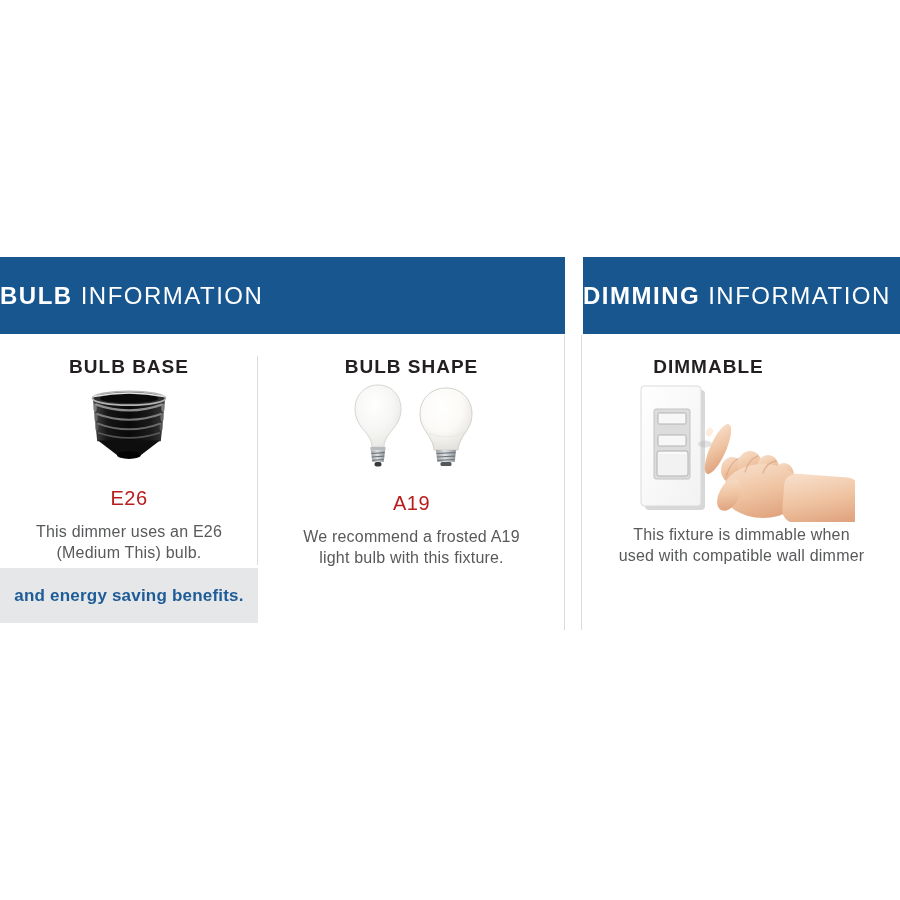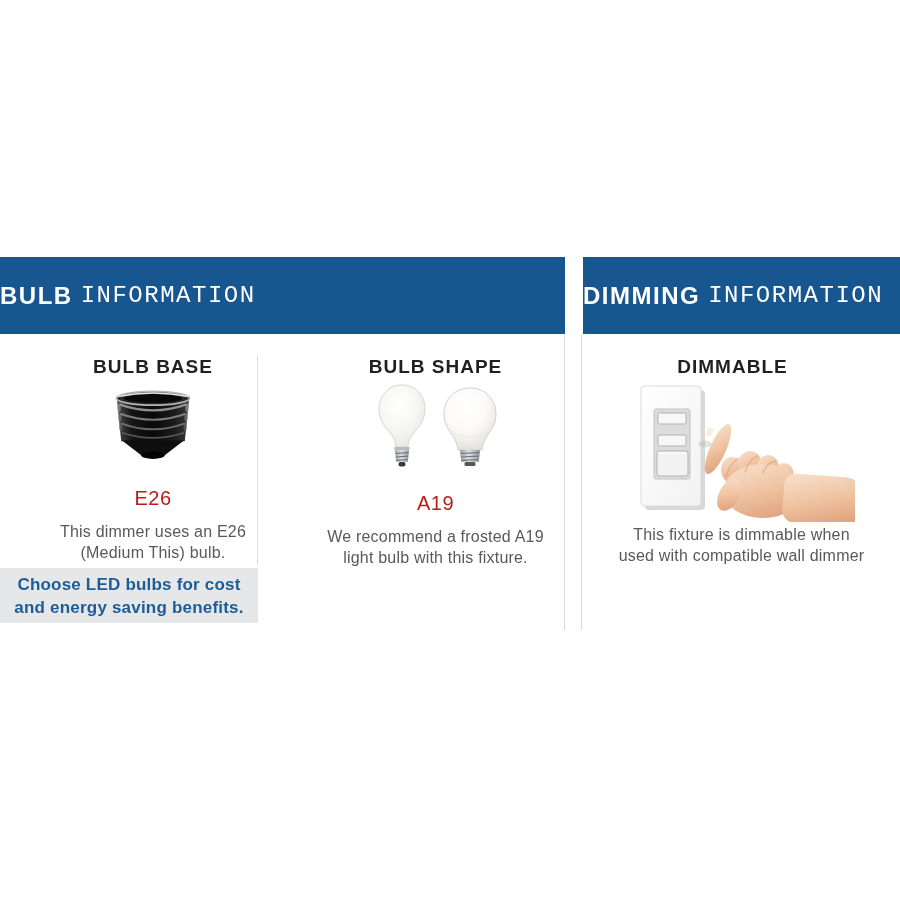--- a/index.html
+++ b/index.html
@@ -5,30 +5,30 @@
   html,body{margin:0;padding:0;background:#ffffff;}
   body{font-family:"Liberation Sans", sans-serif;}
   .canvas{position:relative;width:900px;height:900px;background:#fff;overflow:hidden;}
 
   
   .bar{position:absolute;top:257px;height:77px;display:flex;align-items:center;justify-content:flex-start;
        color:#fff;font-size:24px;letter-spacing:1.5px;white-space:nowrap;}
   .bar-left{left:0;width:565px;}
   .bar-right{left:583px;width:317px;}
   .bar .b{font-weight:700;margin-right:8px;}
-  .bar .r{font-weight:400;font-family:Liberation Mono, monospace;}
+  .bar .r{font-weight:400;}
 
   
   .vsep{position:absolute;width:1px;background:#dcdcdc;}
   .sep-a{left:564px;top:335px;height:295px;}
   .sep-b{left:581px;top:335px;height:295px;}
   .sep-mid{left:257px;top:356px;height:209px;}
 
   
-  .col{position:absolute;text-align:center;padding-left:24px;}
+  .col{position:absolute;text-align:center;}
   .col-base{left:0;top:356px;width:258px;}
   .col-shape{left:258px;top:356px;width:307px;}
   .col-dim{left:583px;top:356px;width:251px;}
 
   .col-heading{font-size:19px;font-weight:700;letter-spacing:1px;color:#231f20;}
 
   .img-wrap{display:flex;justify-content:center;}
   .img-e26{margin-top:9px;}
   .img-a19{margin-top:4px;}
 
@@ -148,21 +148,20 @@
       </svg>
     </div>
     <div class="bulb-label">A19</div>
     <div class="body-text bt-shape">
       <div>We recommend a frosted A19</div>
       <div>light bulb with this fixture.</div>
     </div>
   </div>
 
   <div class="tip-box">
-    <div>Choose LED bulbs for cost</div>
     <div>and energy saving benefits.</div>
   </div>
 
   <div class="col col-dim">
     <div class="col-heading">DIMMABLE</div>
     <div class="body-text bt-dim" style="position:absolute;left:0;top:166px;width:317px;">
       <div>This fixture is dimmable when</div>
       <div>used with compatible wall dimmer</div>
     </div>
   </div>

